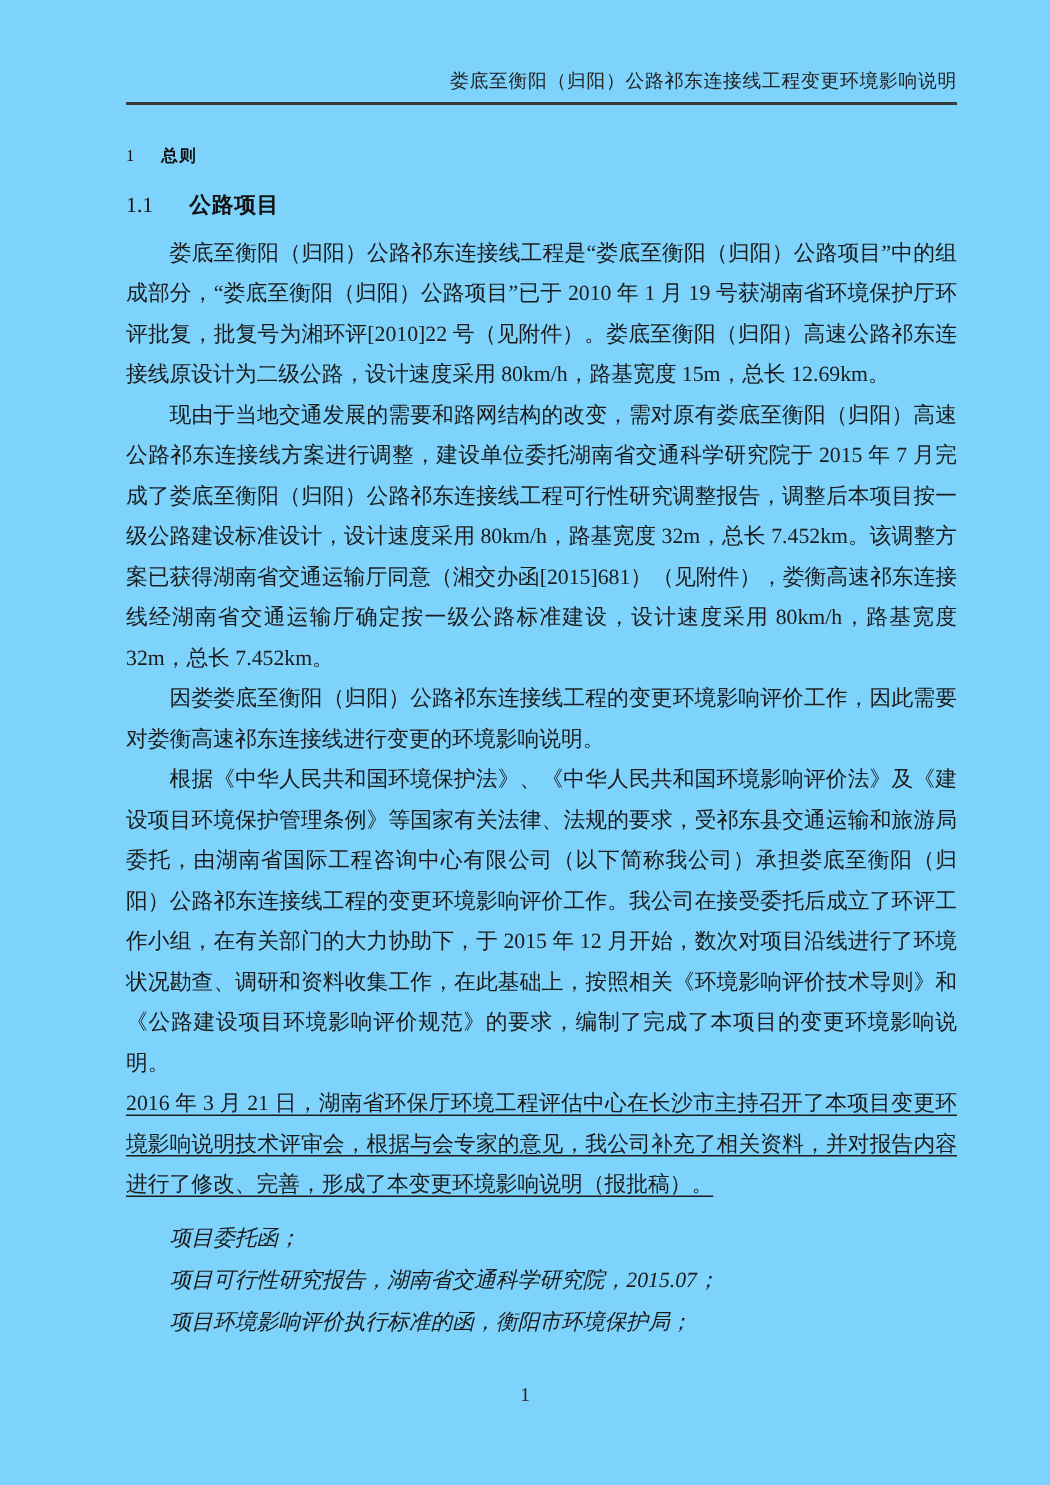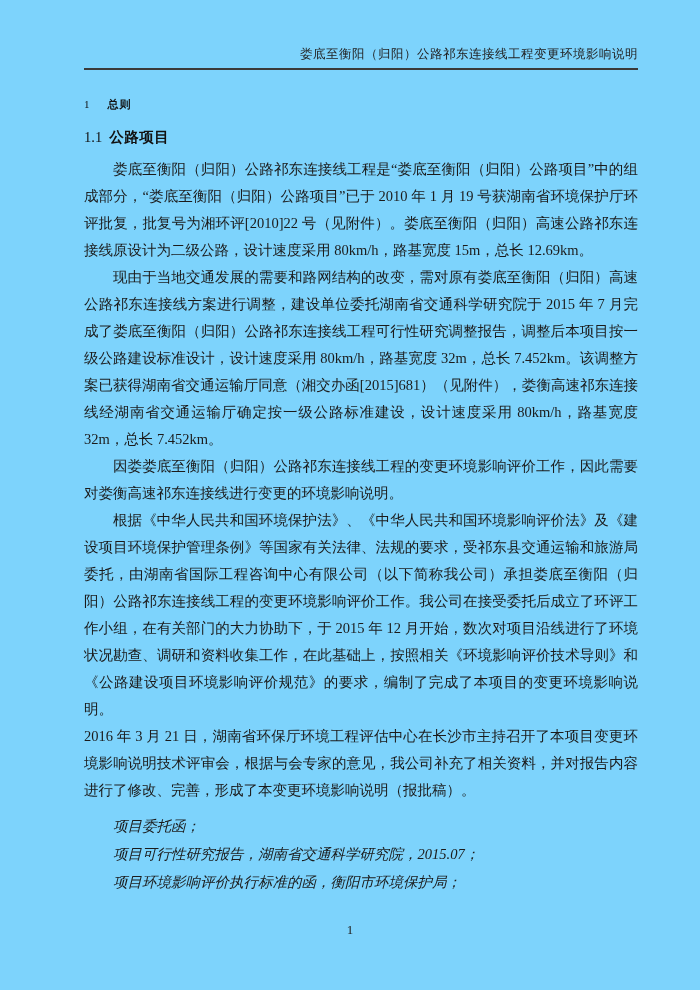--- a/index.html
+++ b/index.html
@@ -48,40 +48,41 @@
     letter-spacing: 1px;
   }
   .h2 {
     margin: 13px 0 0 0;
     font-size: 14.5px;
     line-height: 20px;
     color: #111111;
   }
   .h2 .num {
     font-weight: normal;
-    margin-right: 7px;
+    margin-right: 24px;
   }
   .h2 .ttl {
     font-weight: bold;
     font-family: "Liberation Sans", "DejaVu Sans", sans-serif;
     letter-spacing: 0.5px;
   }
   .body-text p {
     margin: 0;
     font-size: 14.5px;
     line-height: 27px;
     text-align: justify;
     text-indent: 2em;
     color: #1b1b1b;
   }
   .body-text p.first {
     margin-top: 9px;
   }
   .body-text p.underlined {
     text-indent: 0;
+    text-decoration: underline;
     text-underline-offset: 3px;
     text-decoration-thickness: 1px;
   }
   .ref-list p {
     margin: 0;
     font-size: 14.5px;
     line-height: 28px;
     text-indent: 2em;
     text-align: left;
     color: #1b1b1b;

